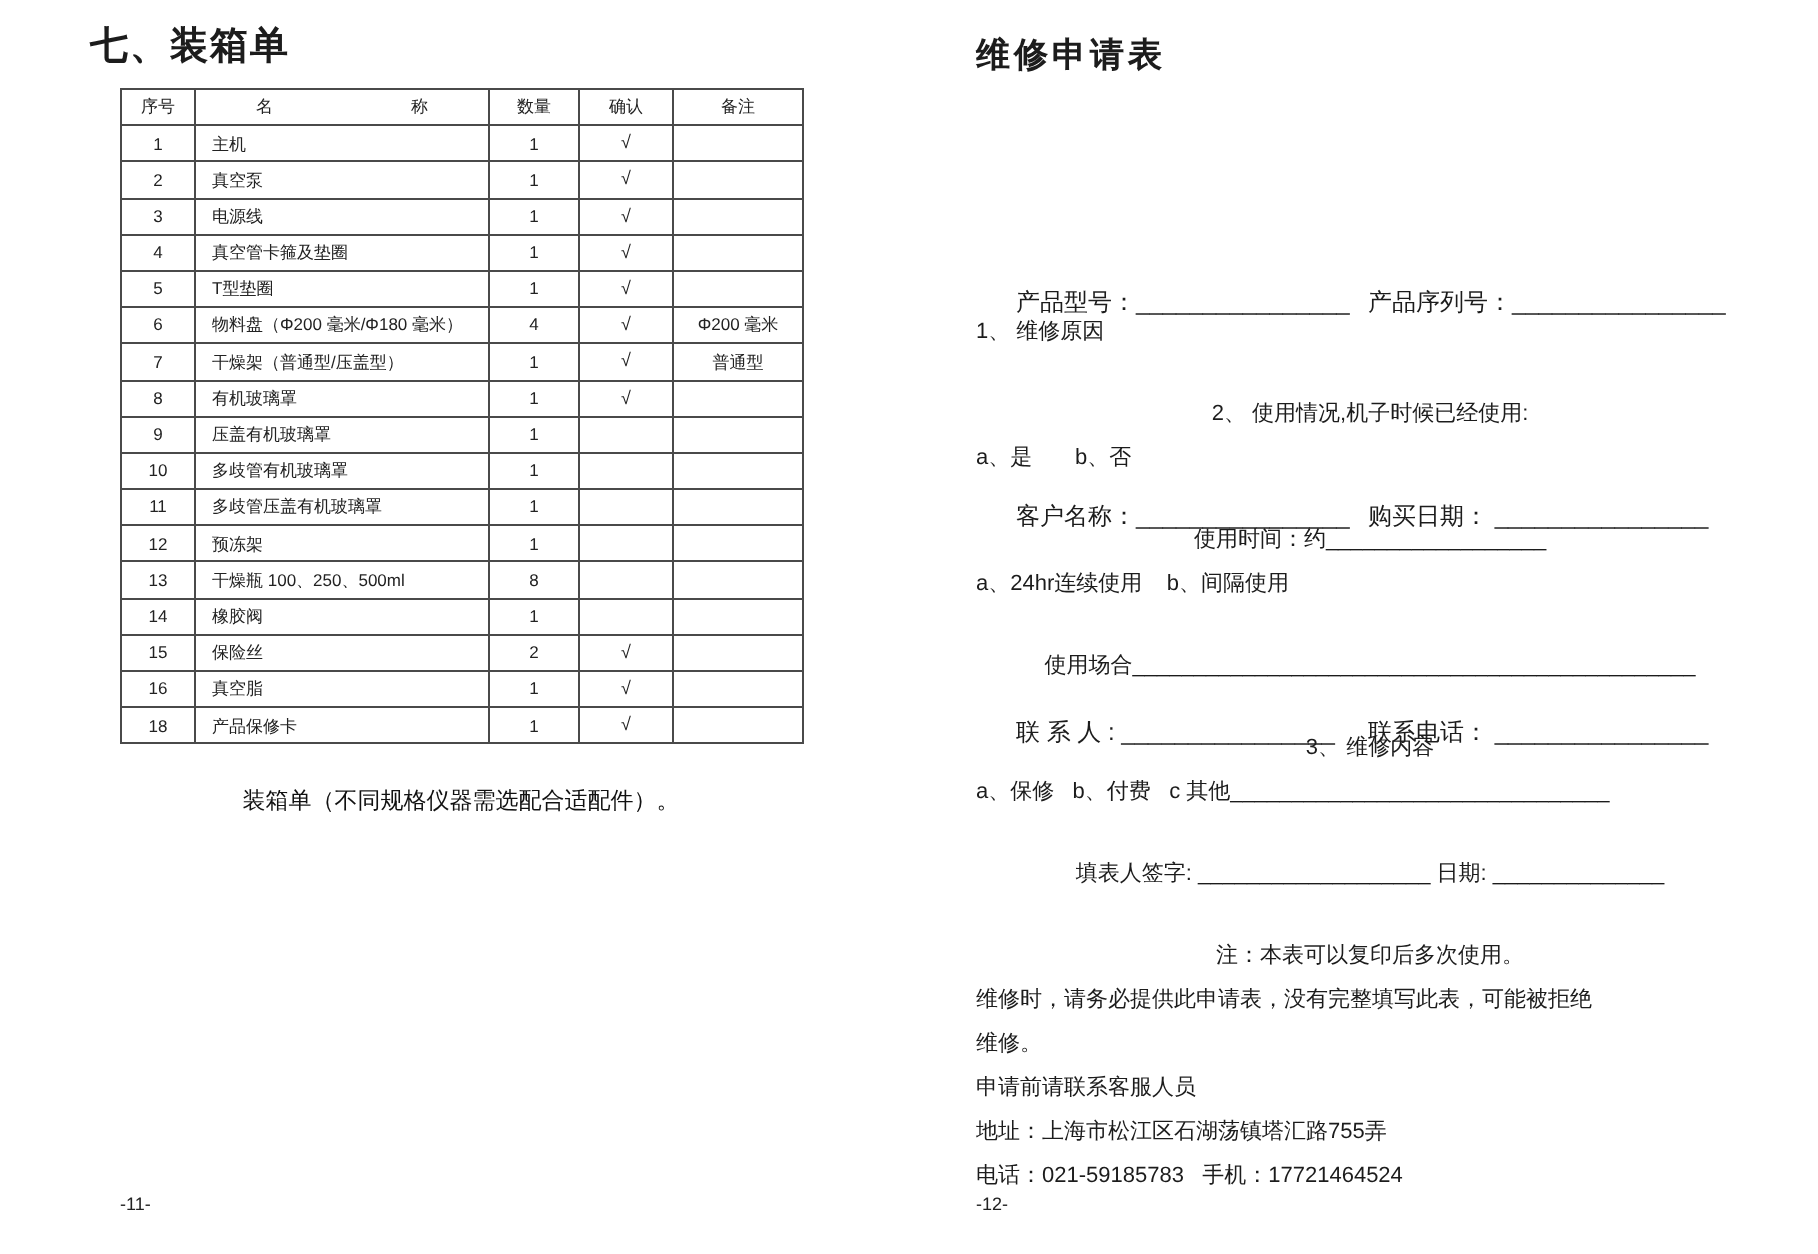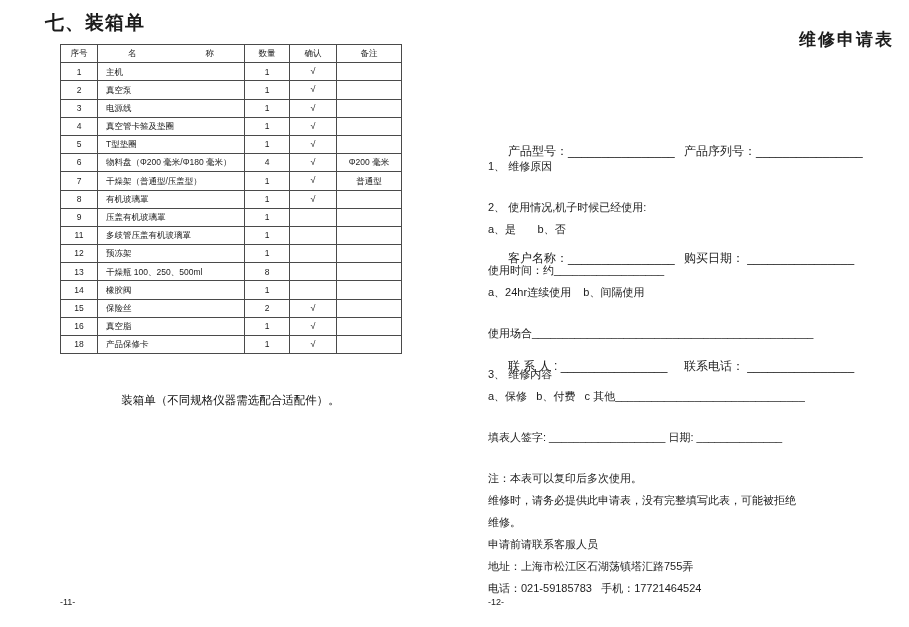--- a/index.html
+++ b/index.html
@@ -26,35 +26,35 @@
   .packing-table td.col-name{text-align:left;padding-left:8px;}
   .name-head{display:flex;justify-content:space-between;padding:0 30px;}
   .check{font-size:9px;}
   .table-caption{
     position:absolute;top:393px;left:60px;width:341px;margin:0;
     text-align:center;font-size:11.5px;color:#111;
   }
   
   .right-page{position:absolute;left:488px;top:0;width:394px;}
   .right-title{
-    margin:12px;position:absolute;top:16px;left:0;width:100%;
-    text-align:right;font-size:17px;font-weight:bold;letter-spacing:2px;
+    margin:0;position:absolute;top:16px;left:0;width:100%;
+    text-align:left;font-size:17px;font-weight:bold;letter-spacing:2px;
   }
   .info-block{
     position:absolute;top:76px;left:0;width:100%;
     font-size:12px;line-height:21.5px;white-space:pre;
   }
   .info-row{margin:0;}
   .info-left{display:inline-block;width:176px;}
   .form-body{
     position:absolute;top:155px;left:0;width:100%;
     font-size:11px;line-height:22px;white-space:pre;
   }
   .form-line{margin:0;}
-  .form-line.blank-before{margin-top:19px;}
+  .form-line.blank-before{margin-top:19px;text-align:center;}
   
   .footer{position:absolute;top:597px;font-size:9px;color:#222;margin:0;}
   .footer-left{left:60px;width:341px;}
   .footer-right{left:488px;width:394px;}
 </style>
 </head>
 <body>
 
 <h2 class="left-title">七、装箱单</h2>
 
@@ -138,20 +138,27 @@
         <td class="col-remark"></td>
       </tr>
       <tr>
         <td class="col-no">9</td>
         <td class="col-name">压盖有机玻璃罩</td>
         <td class="col-qty">1</td>
         <td class="col-confirm"></td>
         <td class="col-remark"></td>
       </tr>
       <tr>
+        <td class="col-no">10</td>
+        <td class="col-name">多歧管有机玻璃罩</td>
+        <td class="col-qty">1</td>
+        <td class="col-confirm"></td>
+        <td class="col-remark"></td>
+      </tr>
+      <tr>
         <td class="col-no">11</td>
         <td class="col-name">多歧管压盖有机玻璃罩</td>
         <td class="col-qty">1</td>
         <td class="col-confirm"></td>
         <td class="col-remark"></td>
       </tr>
       <tr>
         <td class="col-no">12</td>
         <td class="col-name">预冻架</td>
         <td class="col-qty">1</td>

